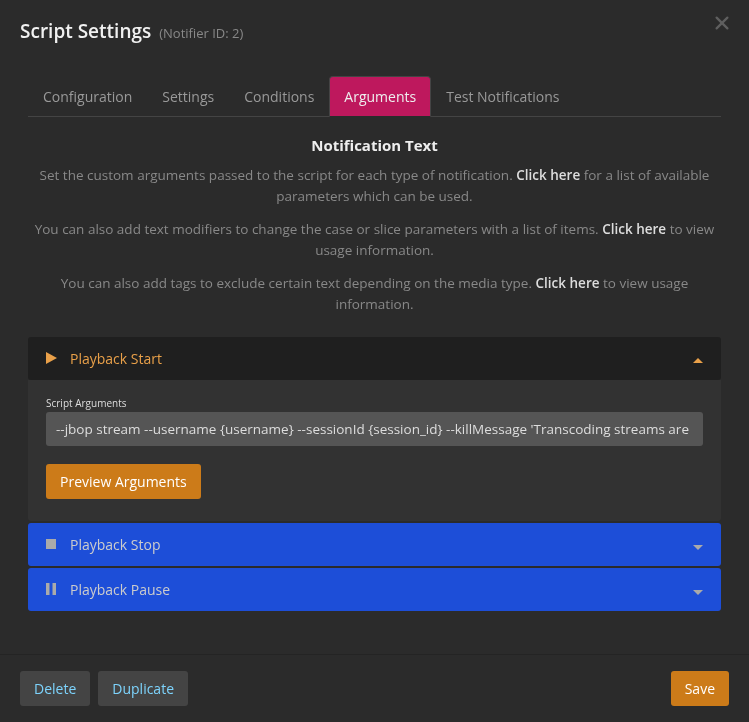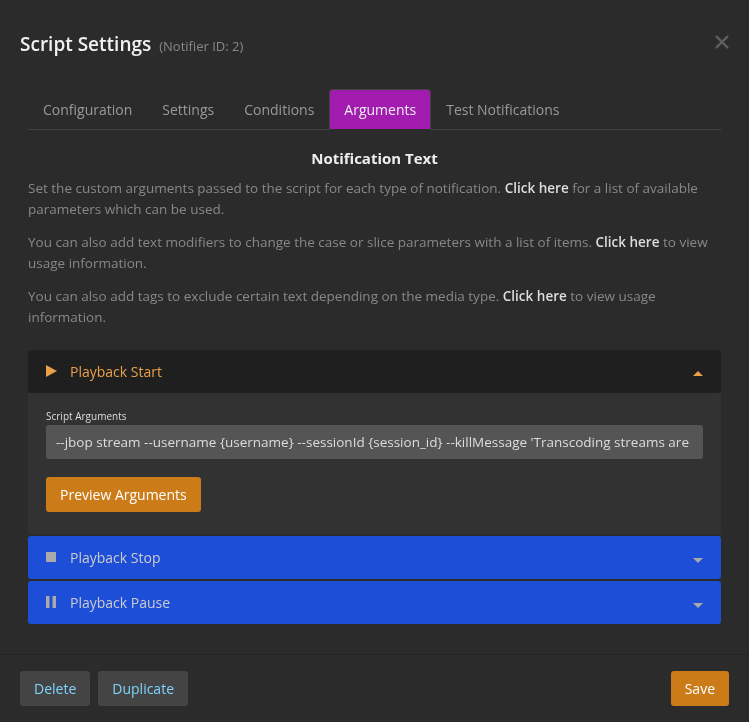--- a/index.html
+++ b/index.html
@@ -14,25 +14,24 @@
 }
 .modal {
   background: #2b2b2b;
   width: 749px;
   height: 722px;
   position: relative;
   display: flex;
   flex-direction: column;
 }
 .modal-header {
-  padding: 12px 20px 14px 20px;
+  padding: 18px 20px 14px 20px;
   display: flex;
   align-items: baseline;
   position: relative;
-  margin-top: 19px;
 }
 .modal-title {
   color: #f1f1f1;
   font-size: 19px;
   font-weight: 600;
 }
 .notifier-id {
   color: #888;
   font-size: 13px;
   margin-left: 8px;
@@ -65,35 +64,36 @@
   cursor: pointer;
   border: 1px solid transparent;
   border-bottom: none;
   border-radius: 4px 4px 0 0;
   margin-bottom: -1px;
 }
 .tab.active {
   color: #eee;
   border: 1px solid #444;
   border-bottom: 1px solid #2b2b2b;
-  background: #a21caf;
+  background: #be185d;
 }
 .section-title {
   color: #eee;
   font-size: 15px;
   font-weight: 700;
   margin-top: 18px;
   margin-bottom: 10px;
   text-align: center;
 }
 .help-text {
   color: #888;
   font-size: 13.5px;
   line-height: 1.55;
   margin-bottom: 12px;
+  text-align: center;
 }
 .help-text .link {
   color: #ddd;
   font-weight: 600;
   cursor: pointer;
 }
 .accordion {
   margin-top: 22px;
 }
 .acc-item {

